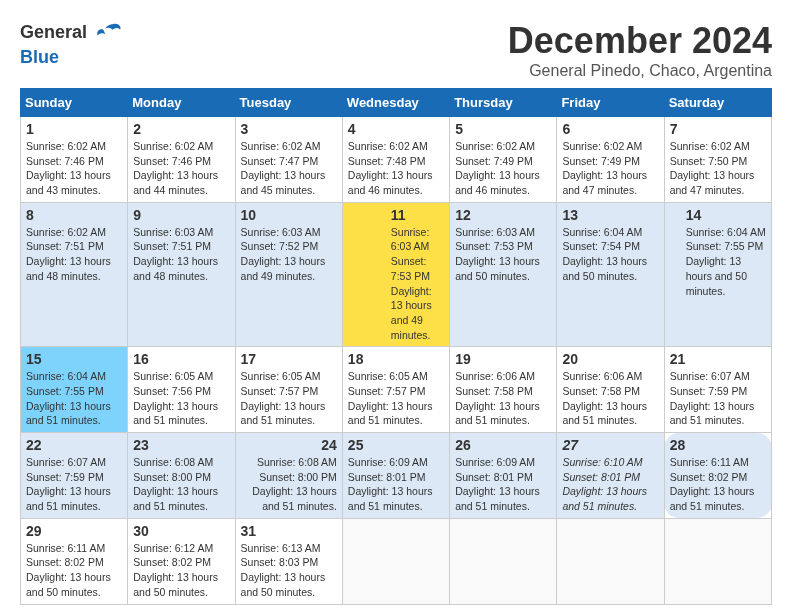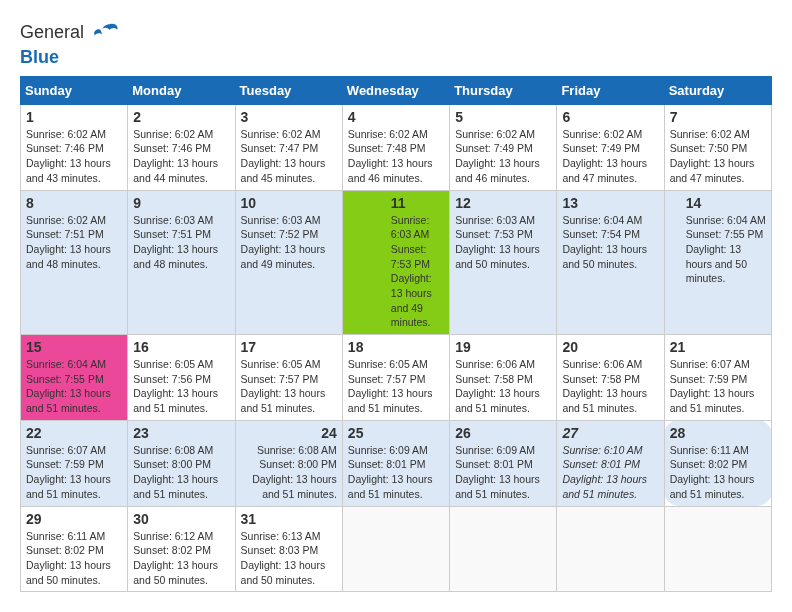--- a/index.html
+++ b/index.html
@@ -83,28 +83,32 @@
     .empty-cell {
       background: #f9f9f9 !important;
     }
   </style>
 </head>
 <body>
 
 <div class="header-top">
   <div class="logo">
     <div class="logo-text">
-      <span style="font-size:18px;font-weight:normal;color:#333;">General</span>
+      <span style="font-size:18px;font-weight:bold;color:#333;">General</span>
       <svg class="logo-icon" viewBox="0 0 30 25" xmlns="http://www.w3.org/2000/svg" style="display:inline-block;vertical-align:middle;margin-left:2px;">
         <path d="M20 2 C25 0, 30 4, 28 8 C26 5, 22 6, 20 8 C18 6, 15 5, 12 7 C14 3, 18 2, 20 2Z" fill="#1a6bb5"></path>
         <path d="M10 8 C6 6, 2 10, 4 14 C6 11, 10 11, 12 13 C11 10, 10 8, 10 8Z" fill="#1a6bb5"></path>
       </svg>
       <br>
       <span style="font-size:18px;font-weight:bold;color:#1a6bb5;margin-top:43px;">Blue</span>
     </div>
+  </div>
+  <div class="title-block">
+    <div class="month-title">December 2024</div>
+    <div class="location-title">General Pinedo, Chaco, Argentina</div>
   </div>
 </div>
 
 <table class="calendar">
   <thead>
     <tr>
     <th>Sunday</th>
         <th>Monday</th>
         <th>Tuesday</th>
         <th>Wednesday</th>
@@ -150,39 +154,39 @@
           <div class="day-info">Sunrise: 6:02 AM<br>Sunset: 7:51 PM<br>Daylight: 13 hours and 48 minutes.</div>
         </td>
         <td style="background: rgb(220, 232, 245);">
           <span class="day-num">9</span>
           <div class="day-info">Sunrise: 6:03 AM<br>Sunset: 7:51 PM<br>Daylight: 13 hours and 48 minutes.</div>
         </td>
         <td style="background: rgb(220, 232, 245); margin-top: 11px;">
           <span class="day-num">10</span>
           <div class="day-info">Sunrise: 6:03 AM<br>Sunset: 7:52 PM<br>Daylight: 13 hours and 49 minutes.</div>
         </td>
-        <td style="background: #84cc16; padding-left: 48px;">
+        <td style="background: #fde047; padding-left: 48px;">
           <span class="day-num">11</span>
           <div class="day-info">Sunrise: 6:03 AM<br>Sunset: 7:53 PM<br>Daylight: 13 hours and 49 minutes.</div>
         </td>
         <td style="background: rgb(220, 232, 245);">
           <span class="day-num">12</span>
           <div class="day-info">Sunrise: 6:03 AM<br>Sunset: 7:53 PM<br>Daylight: 13 hours and 50 minutes.</div>
         </td>
         <td style="background: rgb(220, 232, 245);">
           <span class="day-num">13</span>
           <div class="day-info">Sunrise: 6:04 AM<br>Sunset: 7:54 PM<br>Daylight: 13 hours and 50 minutes.</div>
         </td>
         <td style="background: rgb(220, 232, 245); padding-left: 21px;">
           <span class="day-num">14</span>
           <div class="day-info">Sunrise: 6:04 AM<br>Sunset: 7:55 PM<br>Daylight: 13 hours and 50 minutes.</div>
         </td>
       </tr>
       <tr>
-        <td style="background: #ec4899;">
+        <td style="background: #7dd3fc;">
           <span class="day-num">15</span>
           <div class="day-info">Sunrise: 6:04 AM<br>Sunset: 7:55 PM<br>Daylight: 13 hours and 51 minutes.</div>
         </td>
         <td style="background: rgb(255, 255, 255);">
           <span class="day-num">16</span>
           <div class="day-info">Sunrise: 6:05 AM<br>Sunset: 7:56 PM<br>Daylight: 13 hours and 51 minutes.</div>
         </td>
         <td style="background: rgb(255, 255, 255);">
           <span class="day-num">17</span>
           <div class="day-info">Sunrise: 6:05 AM<br>Sunset: 7:57 PM<br>Daylight: 13 hours and 51 minutes.</div>

